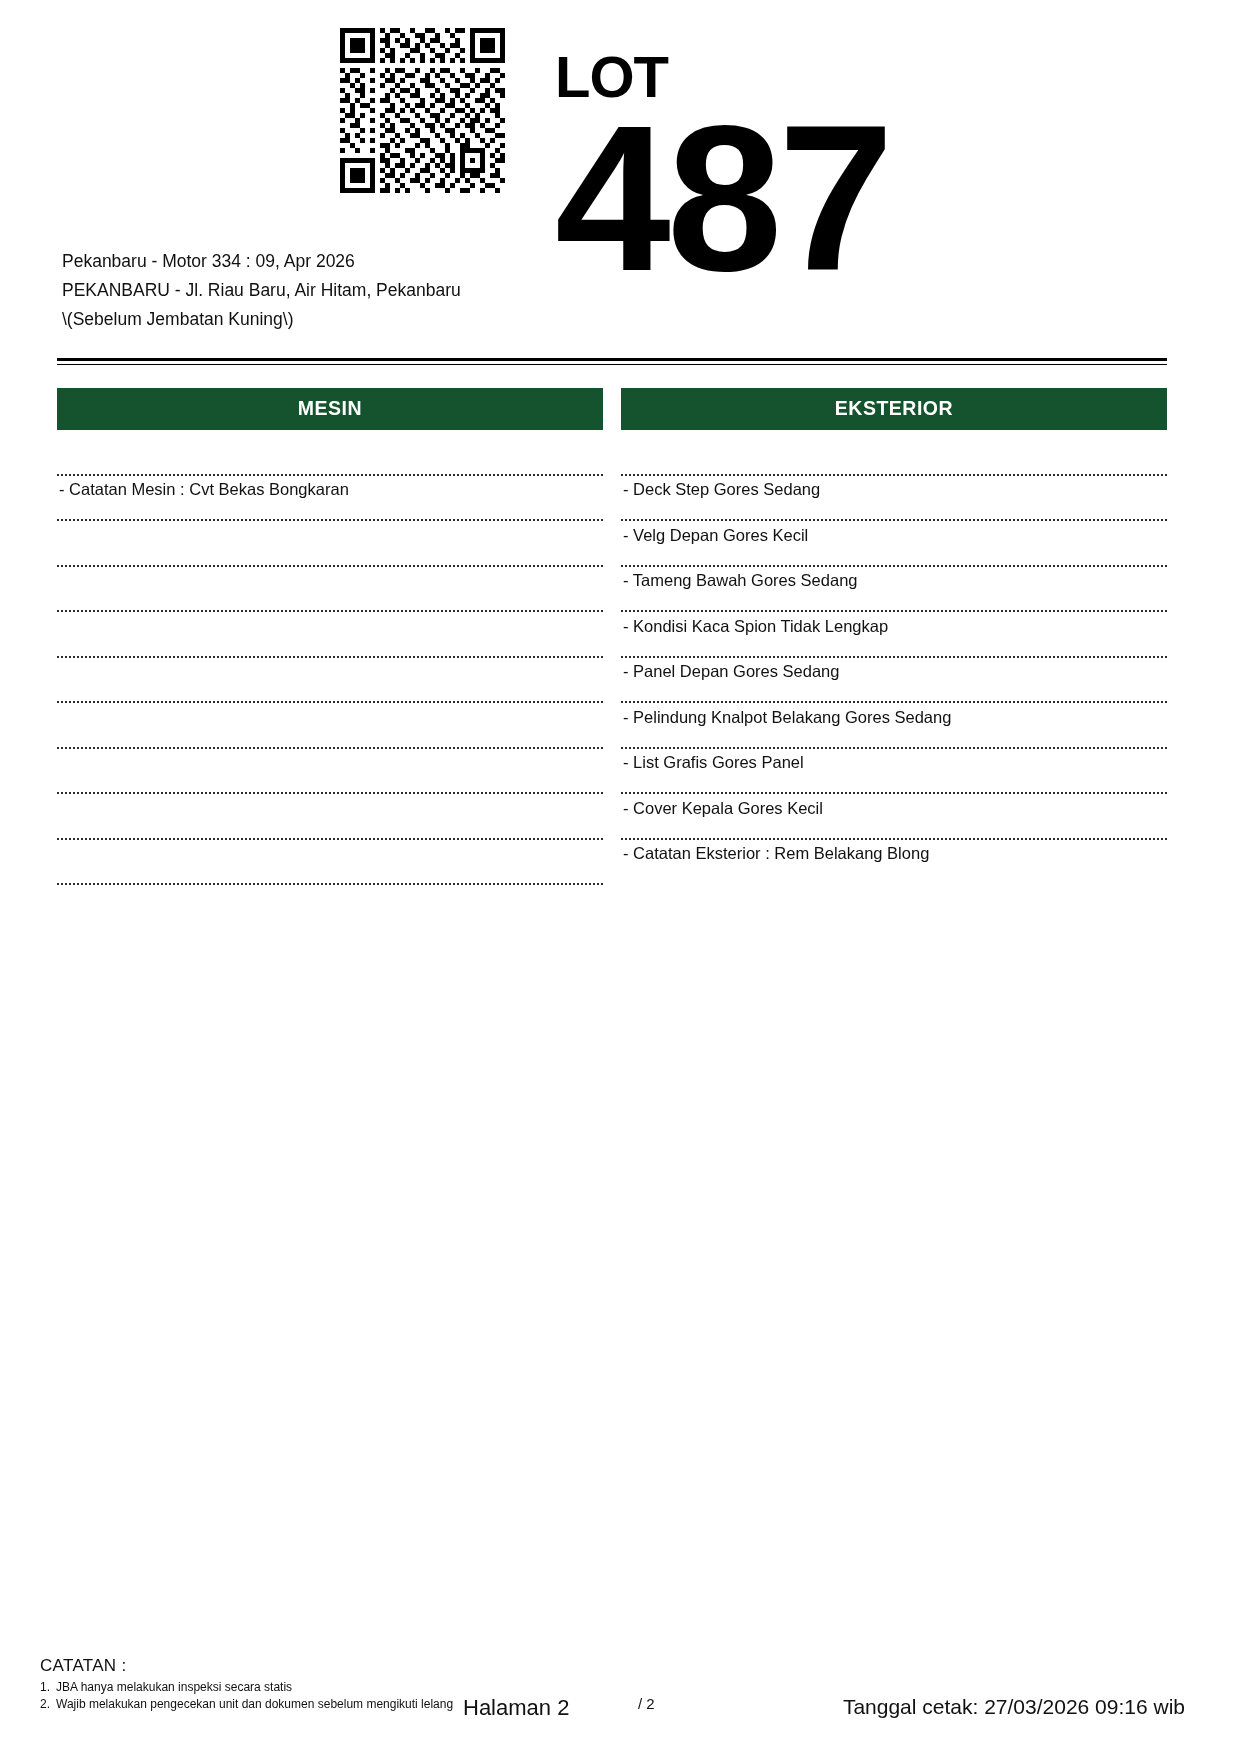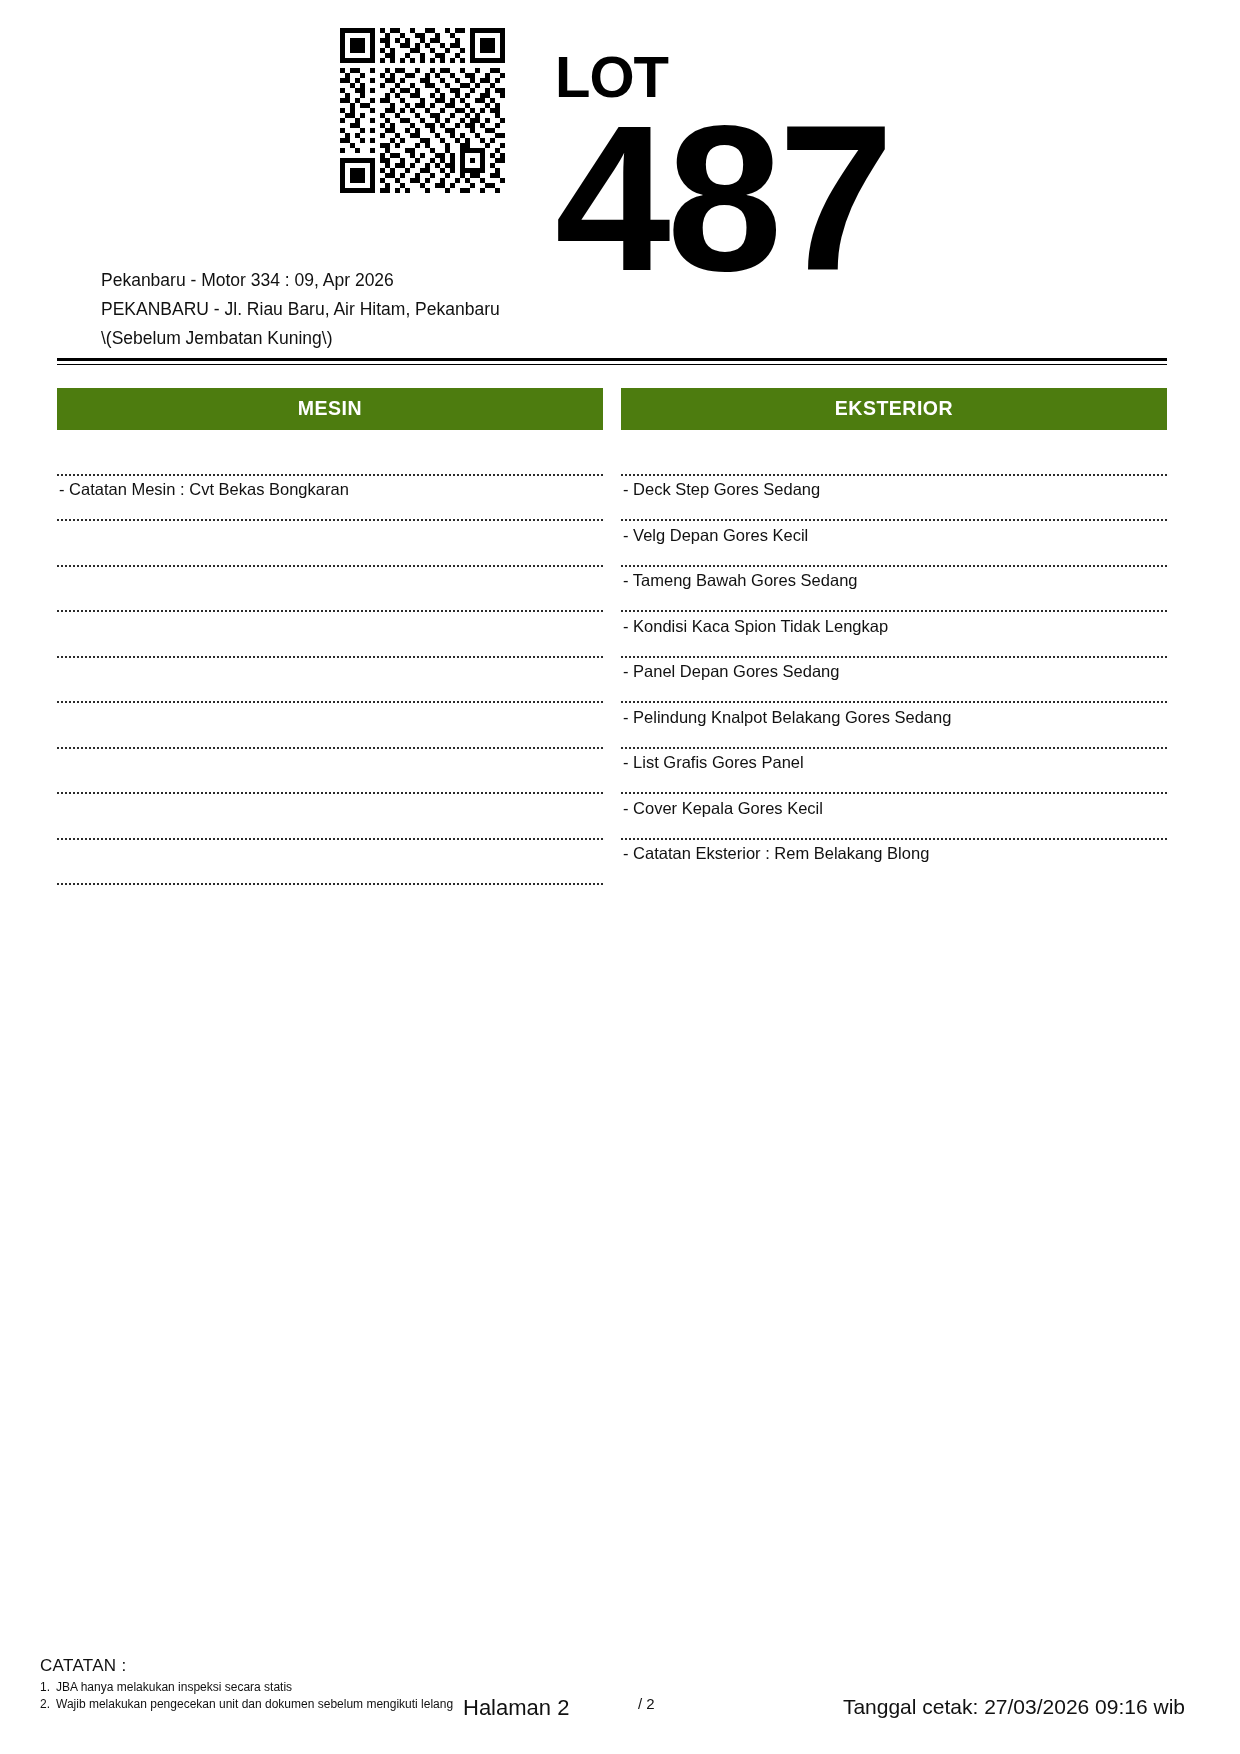--- a/index.html
+++ b/index.html
@@ -58,26 +58,25 @@
     font-weight: bold;
     line-height: 180px;
     letter-spacing: -4px;
     margin-top: 2px;
     font-family: "Liberation Sans", sans-serif;
   }
 
   .venue {
     position: absolute;
     left: 62px;
-    top: 266px;
+    top: 247px;
     width: 640px;
     font-size: 17.5px;
     line-height: 29px;
     color: #111;
-    margin-left: 39px;
   }
 
   
   .rule-thick {
     position: absolute;
     left: 57px;
     top: 358px;
     width: 1110px;
     height: 3px;
     background: #000;
@@ -97,21 +96,21 @@
     left: 57px;
     top: 388px;
     width: 1110px;
     display: flex;
     gap: 18px;
   }
   .col {
     width: 546px;
   }
   .col-head {
-    background: #4d7c0f;
+    background: #14532d;
     color: #fff;
     text-align: center;
     font-size: 19.5px;
     font-weight: bold;
     letter-spacing: 0.5px;
     padding: 9px 0 10px 0;
   }
   .rows { margin-top: 0; }
   .row {
     position: relative;

